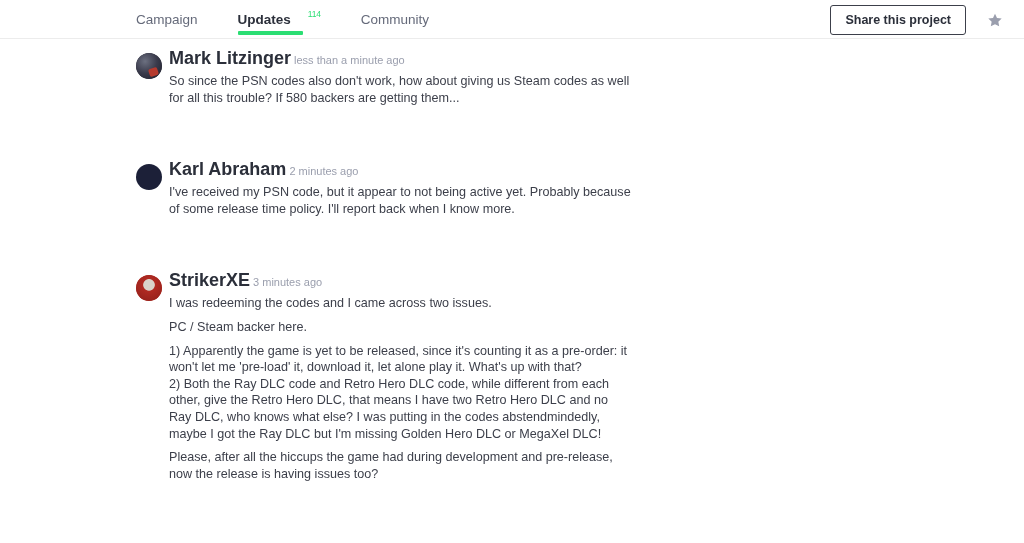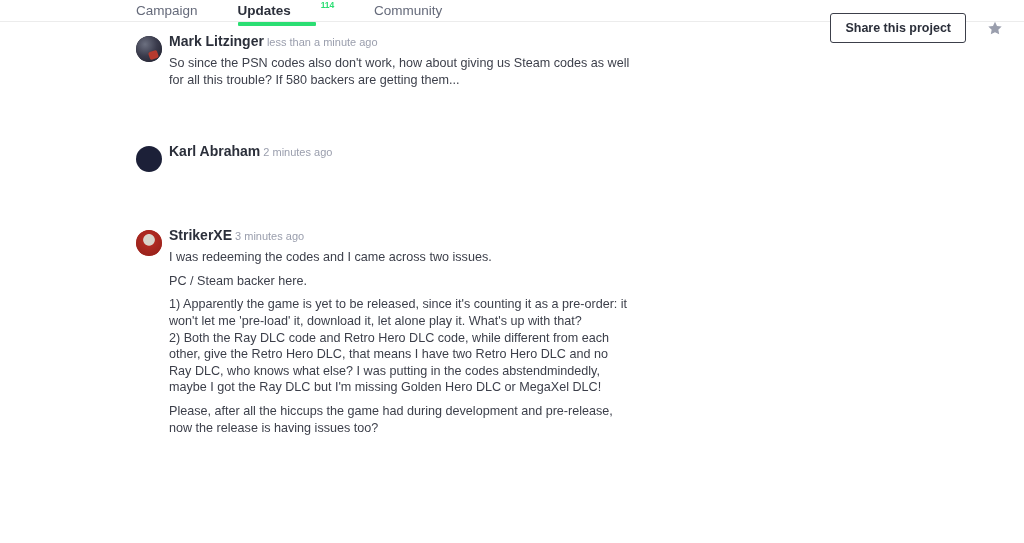--- a/index.html
+++ b/index.html
@@ -12,21 +12,21 @@
     height: 543px;
     font-family: "Liberation Sans", sans-serif;
     color: #3c3f4a;
     overflow: hidden;
     position: relative;
   }
 
   
   .nav {
     position: relative;
-    height: 22px;
+    height: 39px;
     border-bottom: 1px solid #ececec;
     display: flex;
     align-items: center;
     box-sizing: border-box;
   }
   .nav-tabs {
     display: flex;
     align-items: center;
     margin-left: 136px;
     height: 39px;
@@ -44,43 +44,43 @@
   }
   .tab:last-of-type { margin-right: 0; }
   .tab.active {
     color: #2b2f3a;
     font-weight: bold;
     gap: 14px;
   }
   .tab .count {
     font-size: 8.5px;
     line-height: 1;
-    margin-left: 16px;
+    margin-left: 3px;
     align-self: flex-start;
     margin-top: 10px;
-    font-weight: bold;
+    font-weight: normal;
     letter-spacing: -0.2px;
     text-align: center;
   }
   .tab.active .count { color: #2bde73; }
   .tab .count.muted { color: #5fe08f; }
   .tab .underline {
     position: absolute;
     left: 0;
     right: 18px;
     bottom: 4px;
     height: 4px;
     background: #2bde73;
     border-radius: 1px;
   }
 
   .nav-right {
     position: absolute;
     right: 18px;
-    top: 8px;
+    top: 0;
     height: 39px;
     display: flex;
     align-items: center;
   }
   .share-btn {
     border: 1px solid #3c3f4a;
     border-radius: 3px;
     padding: 7px 14px;
     font-size: 12.5px;
     font-weight: bold;
@@ -126,21 +126,21 @@
     inset: 0;
     border-radius: 50%;
   }
   .body { padding-top: 0; }
   .meta {
     line-height: 18px;
     margin-bottom: 4px;
     white-space: nowrap;
   }
   .author {
-    font-size: 14px;
+    font-size: 18px;
     font-weight: bold;
     color: #2b2f3a;
   }
   .time {
     font-size: 11px;
     color: #9a9ead;
     margin-left: 3px;
   }
   .ptext {
     font-size: 12.6px;
@@ -203,20 +203,21 @@
   <div class="gap-lg"></div>
 
   <div class="comment">
     <div class="avatar" style="background:#1c2038">
       <div class="a-inner" style="background:radial-gradient(circle at 40% 30%, #4e5880 0%, #262c४8 45%, #141829 100%)"></div>
     </div>
     <div class="body">
       <div class="meta">
         <span class="author">Karl Abraham</span><span class="time">2 minutes ago</span>
       </div>
+      <p class="ptext">I've received my PSN code, but it appear to not being active yet. Probably because of some release time policy. I'll report back when I know more.</p>
     </div>
   </div>
 
   <div class="gap-lg"></div>
 
   <div class="comment">
     <div class="avatar" style="background:#b02a22">
       <div class="a-inner" style="background:radial-gradient(circle at 50% 38%, #d9d4cb 0%, #d9d4cb 26%, #b02a22 30%, #8d1f19 100%)"></div>
     </div>
     <div class="body">

